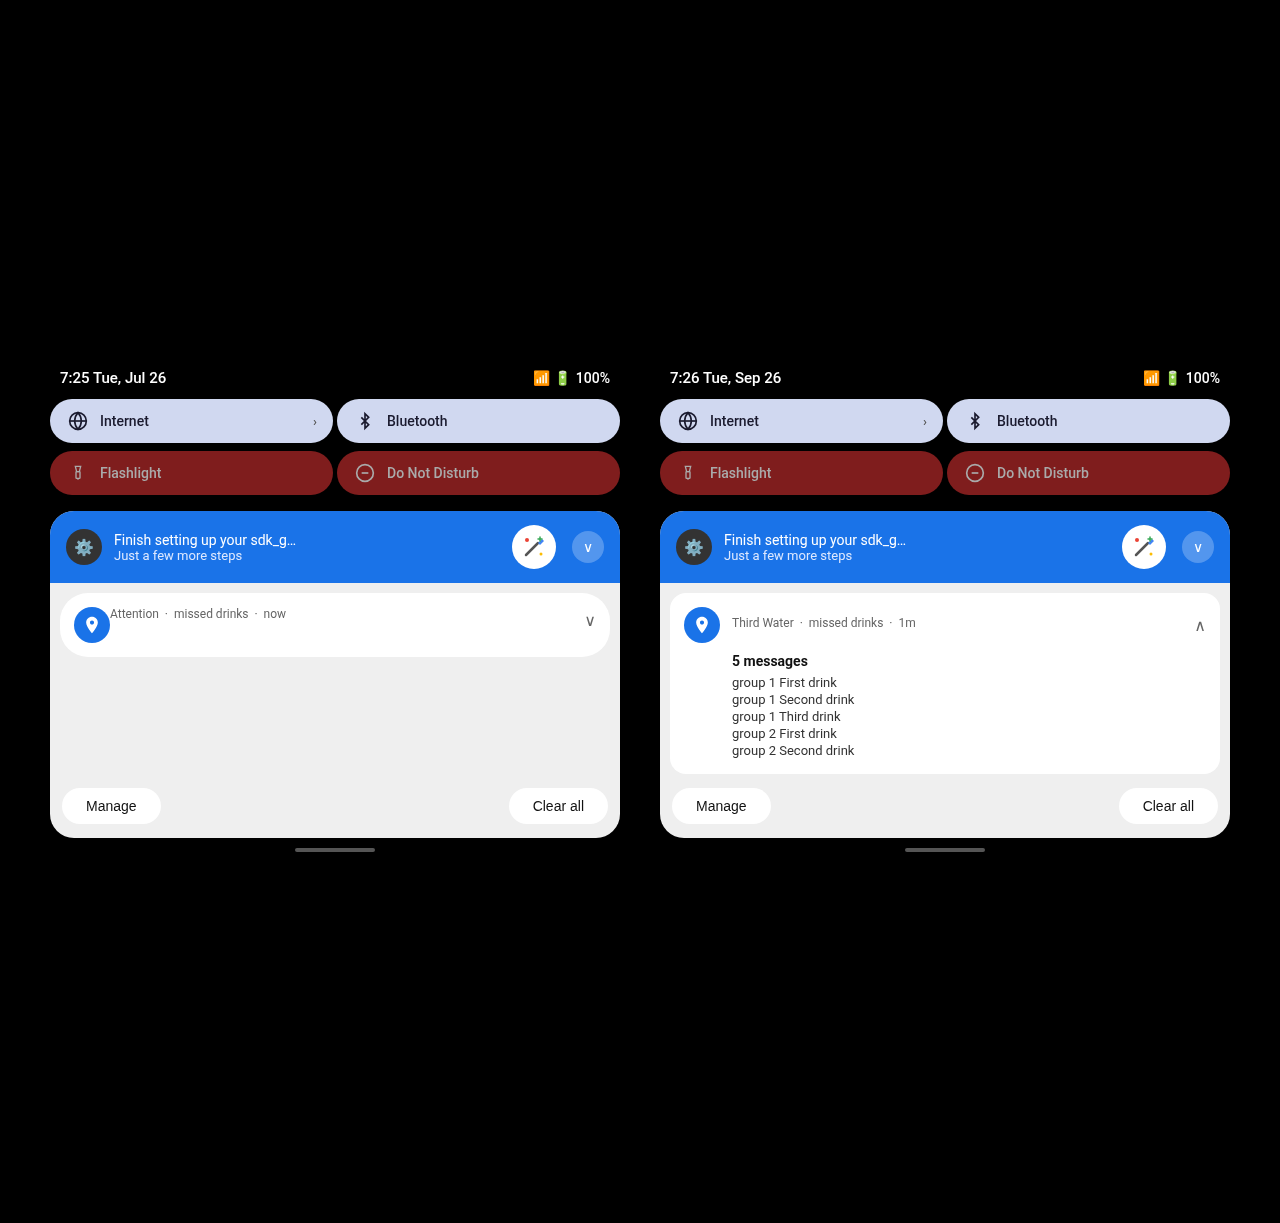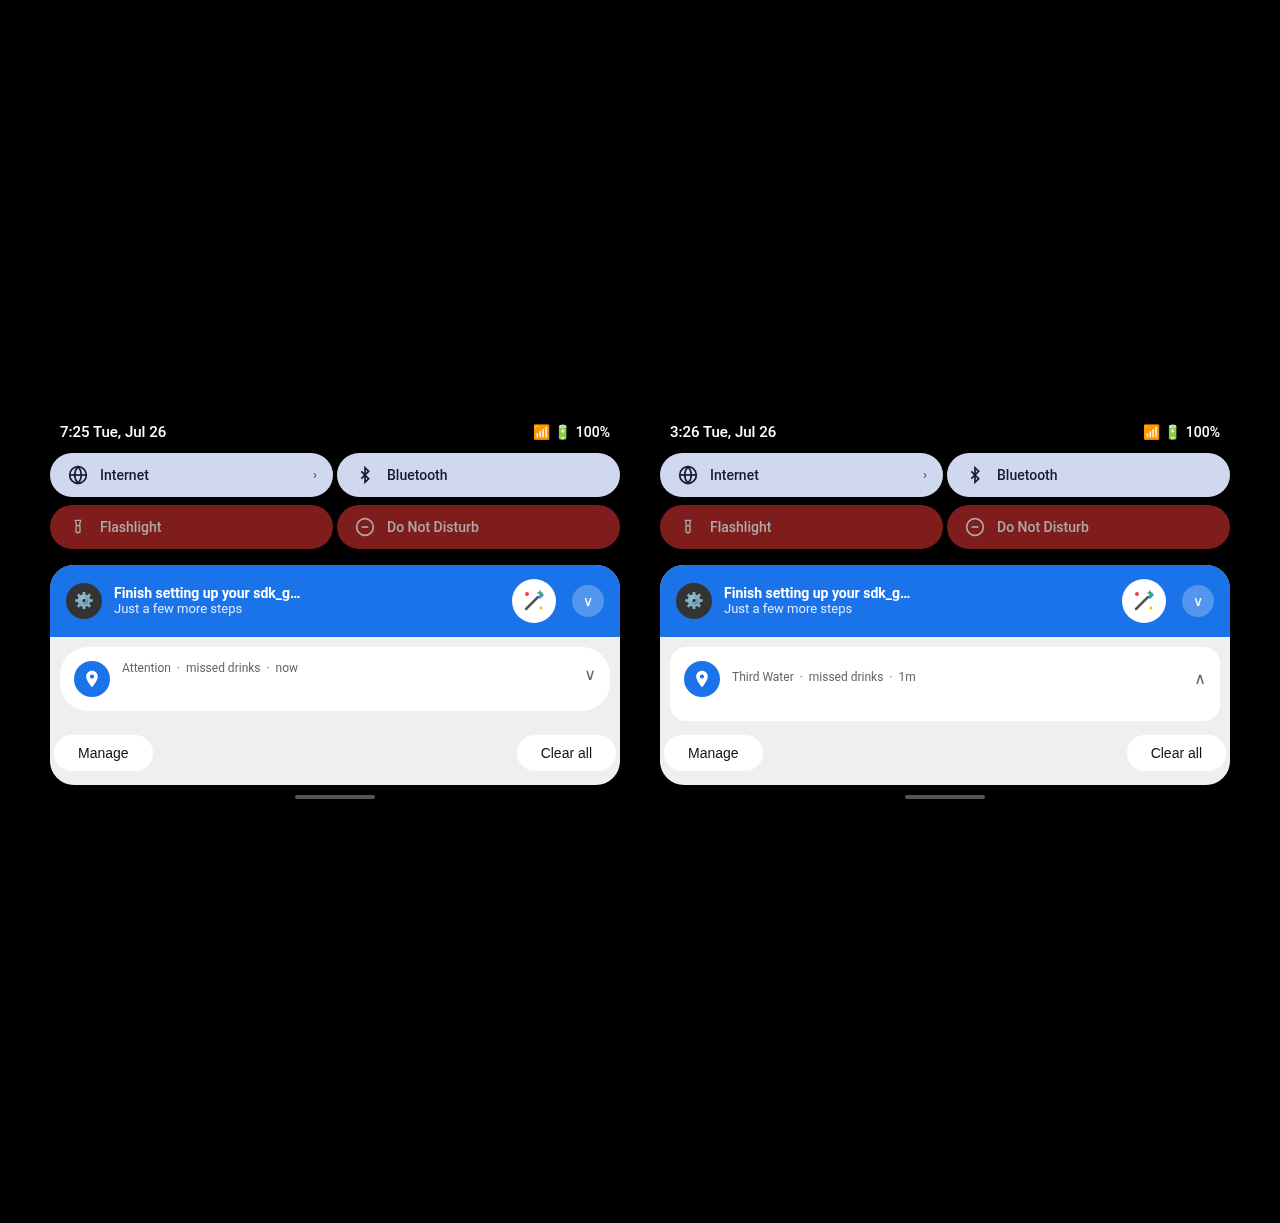--- a/index.html
+++ b/index.html
@@ -115,21 +115,21 @@
       align-items: center;
       justify-content: center;
       font-size: 16px;
       flex-shrink: 0;
     }
     .notif-header-text {
       flex: 1;
     }
     .notif-header-title {
       font-size: 14px;
-      font-weight: 700;
+      font-weight: 400;
       color: #fff;
     }
     .notif-header-sub {
       font-size: 13px;
       color: #dce8ff;
     }
     .notif-header-app-icon {
       width: 44px;
       height: 44px;
       background: #fff;
@@ -152,21 +152,21 @@
       font-size: 14px;
     }
     
     .notif-item {
       background: #fff;
       margin: 10px 10px 0 10px;
       border-radius: 28px;
       padding: 14px 14px;
       display: flex;
       align-items: flex-start;
-      gap: 12px;
+      gap: 0;
       position: relative;
     }
     .notif-app-icon {
       width: 36px;
       height: 36px;
       background: #1a73e8;
       border-radius: 50%;
       display: flex;
       align-items: center;
       justify-content: center;
@@ -188,21 +188,21 @@
     }
     .notif-chevron {
       color: #666;
       font-size: 16px;
       margin-top: 4px;
     }
     
     .panel-actions {
       display: flex;
       justify-content: space-between;
-      padding: 14px 4px;
+      padding: 14px 12px;
       margin-top: auto;
     }
     .action-btn {
       background: #fff;
       border: none;
       border-radius: 50px;
       padding: 10px 24px;
       font-size: 14px;
       font-weight: 500;
       cursor: pointer;
@@ -363,21 +363,21 @@
         <button class="action-btn">Clear all</button>
       </div>
     </div>
 
     <div class="home-indicator"></div>
   </div>
 
   <div class="phone-screen">
 
     <div class="status-bar">
-      <span>3:26 Tue, Jul 26</span>
+      <span>7:26 Tue, Sep 26</span>
       <div class="status-right">
         <span>📶</span>
         <span>🔋</span>
         <span>100%</span>
       </div>
     </div>
 
     <div class="quick-tiles">
       <div class="tile-row">
         <div class="tile tile-active">
@@ -458,20 +458,28 @@
             <div class="notif-meta">
               <span>Third Water</span>
               &nbsp;·&nbsp;
               <span>missed drinks</span>
               &nbsp;·&nbsp;
               <span>1m</span>
             </div>
           </div>
           <div class="notif-chevron-up">∧</div>
         </div>
+        <div class="notif-expanded-content">
+          <div class="notif-expanded-title">5 messages</div>
+          <div class="notif-expanded-item">group 1   First drink</div>
+          <div class="notif-expanded-item">group 1   Second drink</div>
+          <div class="notif-expanded-item">group 1   Third drink</div>
+          <div class="notif-expanded-item">group 2   First drink</div>
+          <div class="notif-expanded-item">group 2   Second drink</div>
+        </div>
       </div>
 
       <div class="panel-actions">
         <button class="action-btn">Manage</button>
         <button class="action-btn">Clear all</button>
       </div>
     </div>
 
     <div class="home-indicator"></div>
   </div>

